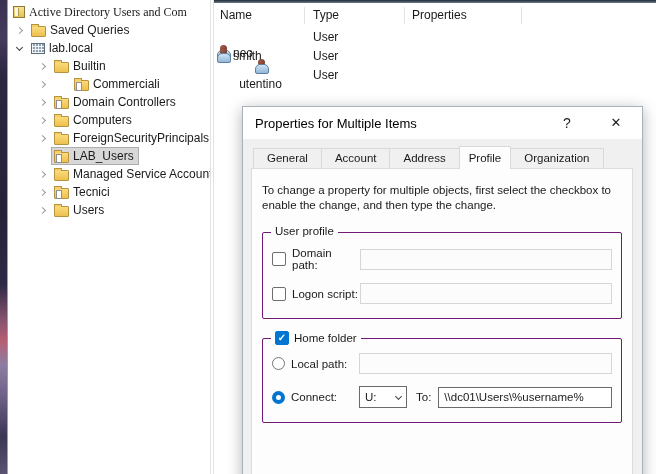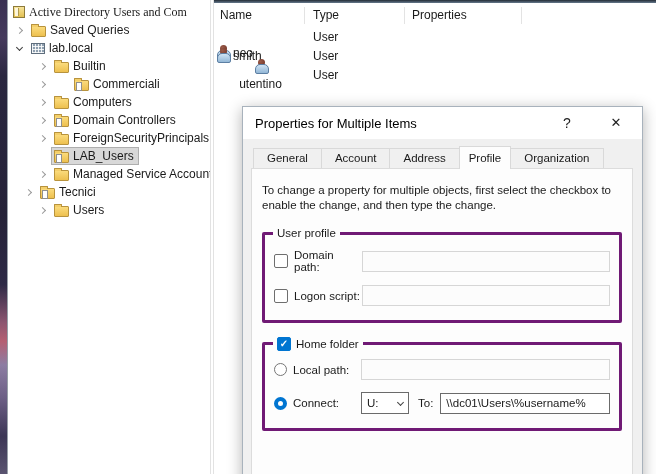--- a/index.html
+++ b/index.html
@@ -67,21 +67,21 @@
     line-height:32px; font-size:14px; color:#222; }
   .btn-close{ position:absolute; right:6px; top:0; width:40px; height:32px; text-align:center;
     line-height:32px; font-size:13px; color:#222; }
   .dialog-body{ flex:1; padding:7px 9px 0 8px; display:flex; flex-direction:column; overflow:hidden; }
   .tabs{ display:flex; align-items:flex-end; position:relative; z-index:2; padding-left:2px; }
   .tab{ height:20px; line-height:19px; padding:0 13px; font-size:11.5px; background:#f0f0f0;
     border:1px solid #d9d9d9; border-bottom:none; margin-right:-1px; }
   .tab.active{ height:23px; line-height:23px; padding:0 9px; background:#fdfdfd; z-index:3; margin-bottom:-1px; }
   .tab-page{ flex:1; background:#fdfdfd; border:1px solid #dcdcdc; padding:14px 10px 0 10px; overflow:hidden; }
   .desc-line{ font-size:11.5px; line-height:15px; color:#1a1a1a; }
-  .groupbox{ position:relative; border:3px solid #701a75; border-radius:2px; margin-top:19px; padding:14px 9px 2px 9px; }
+  .groupbox{ position:relative; border:1px solid #701a75; border-radius:2px; margin-top:19px; padding:14px 9px 2px 9px; }
   .groupbox-label{ position:absolute; top:-8px; left:8px; background:#fdfdfd; padding:0 4px;
     font-size:11.5px; display:flex; align-items:center; gap:5px; }
   .field-row{ display:flex; align-items:center; margin-bottom:12px; }
   .ctl-label{ width:68px; font-size:11.5px; flex-shrink:0; margin-left:6px; }
   .txt{ flex:1; height:21px; border:1px solid #d6d6d6; background:#fcfcfc; font-family:"Liberation Sans",sans-serif;
     font-size:11.5px; padding:0 5px; color:#1a1a1a; outline:none; }
   .txt.enabled{ border:1px solid #6b6b6b; background:#fff; }
   .checkbox{ width:14px; height:14px; border:1px solid #6e6e6e; border-radius:2px; background:#fff; flex-shrink:0; }
   .checkbox.checked{ border-color:#0075d1; background:#0075d1; color:#fff; font-size:10px;
     line-height:12px; text-align:center; font-weight:bold; }
@@ -142,31 +142,31 @@
           <span class="item-body">
             <span class="icon-folder ou"></span>
             <span class="tree-label">Commerciali</span>
           </span>
         </div>
         <div class="tree-item" style="padding-left: 26px;">
           <span class="chev-slot">
             <span class="chev-right"></span>
           </span>
           <span class="item-body">
-            <span class="icon-folder"></span>
-            <span class="tree-label">Computers</span>
-          </span>
-        </div>
-        <div class="tree-item" style="padding-left: 26px;">
-          <span class="chev-slot">
-            <span class="chev-right"></span>
-          </span>
-          <span class="item-body">
             <span class="icon-folder ou"></span>
             <span class="tree-label">Domain Controllers</span>
+          </span>
+        </div>
+        <div class="tree-item" style="padding-left: 26px;">
+          <span class="chev-slot">
+            <span class="chev-right"></span>
+          </span>
+          <span class="item-body">
+            <span class="icon-folder"></span>
+            <span class="tree-label">Computers</span>
           </span>
         </div>
         <div class="tree-item" style="padding-left: 26px;">
           <span class="chev-slot">
             <span class="chev-right"></span>
           </span>
           <span class="item-body">
             <span class="icon-folder"></span>
             <span class="tree-label">ForeignSecurityPrincipals</span>
           </span>
@@ -180,21 +180,21 @@
         </div>
         <div class="tree-item" style="padding-left: 26px;">
           <span class="chev-slot">
             <span class="chev-right"></span>
           </span>
           <span class="item-body">
             <span class="icon-folder"></span>
             <span class="tree-label">Managed Service Accounts</span>
           </span>
         </div>
-        <div class="tree-item" style="padding-left: 12px;">
+        <div class="tree-item" style="padding-left: 26px;">
           <span class="chev-slot">
             <span class="chev-right"></span>
           </span>
           <span class="item-body">
             <span class="icon-folder ou"></span>
             <span class="tree-label">Tecnici</span>
           </span>
         </div>
         <div class="tree-item" style="padding-left: 26px;">
           <span class="chev-slot">

